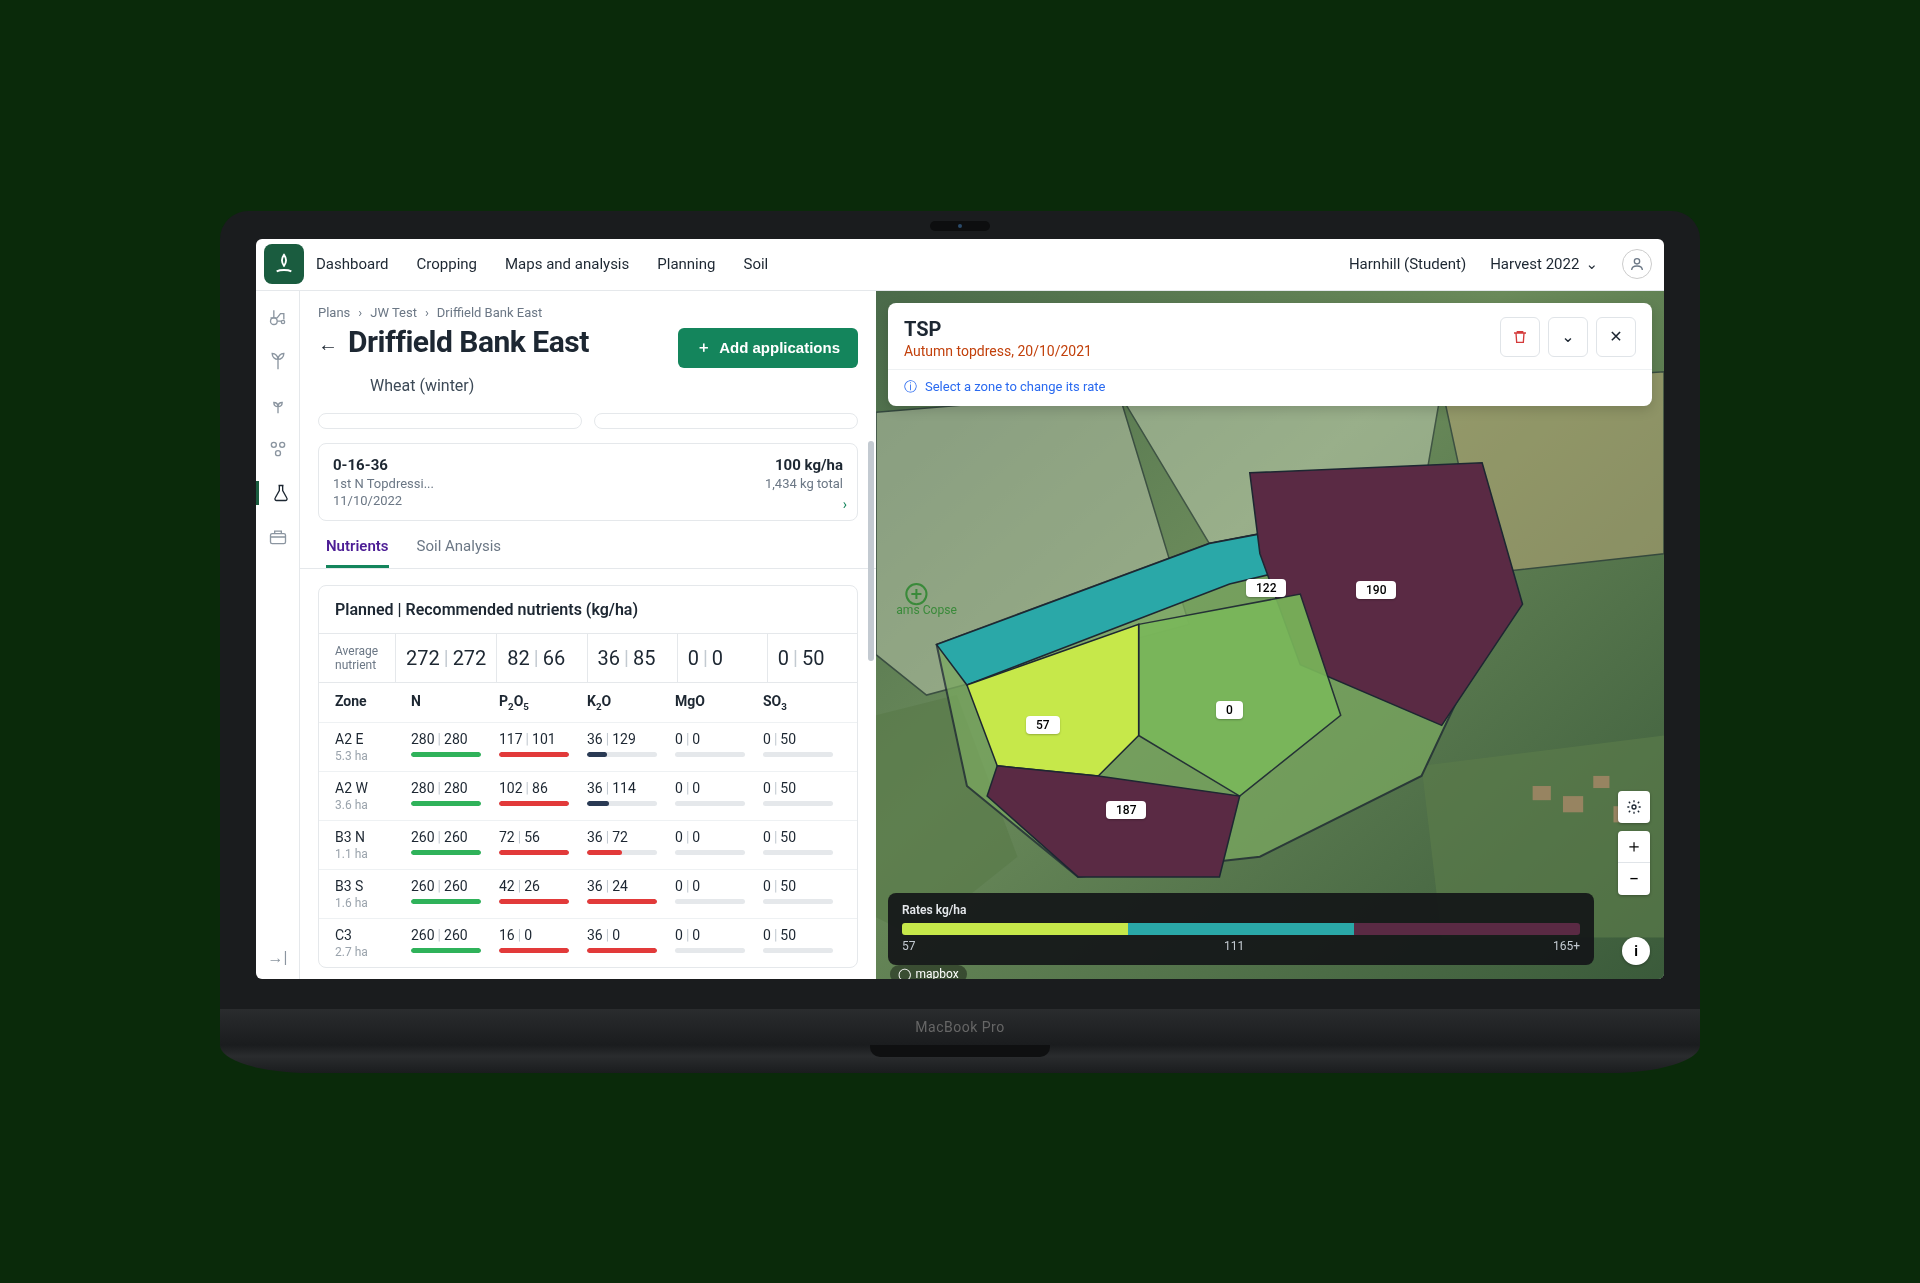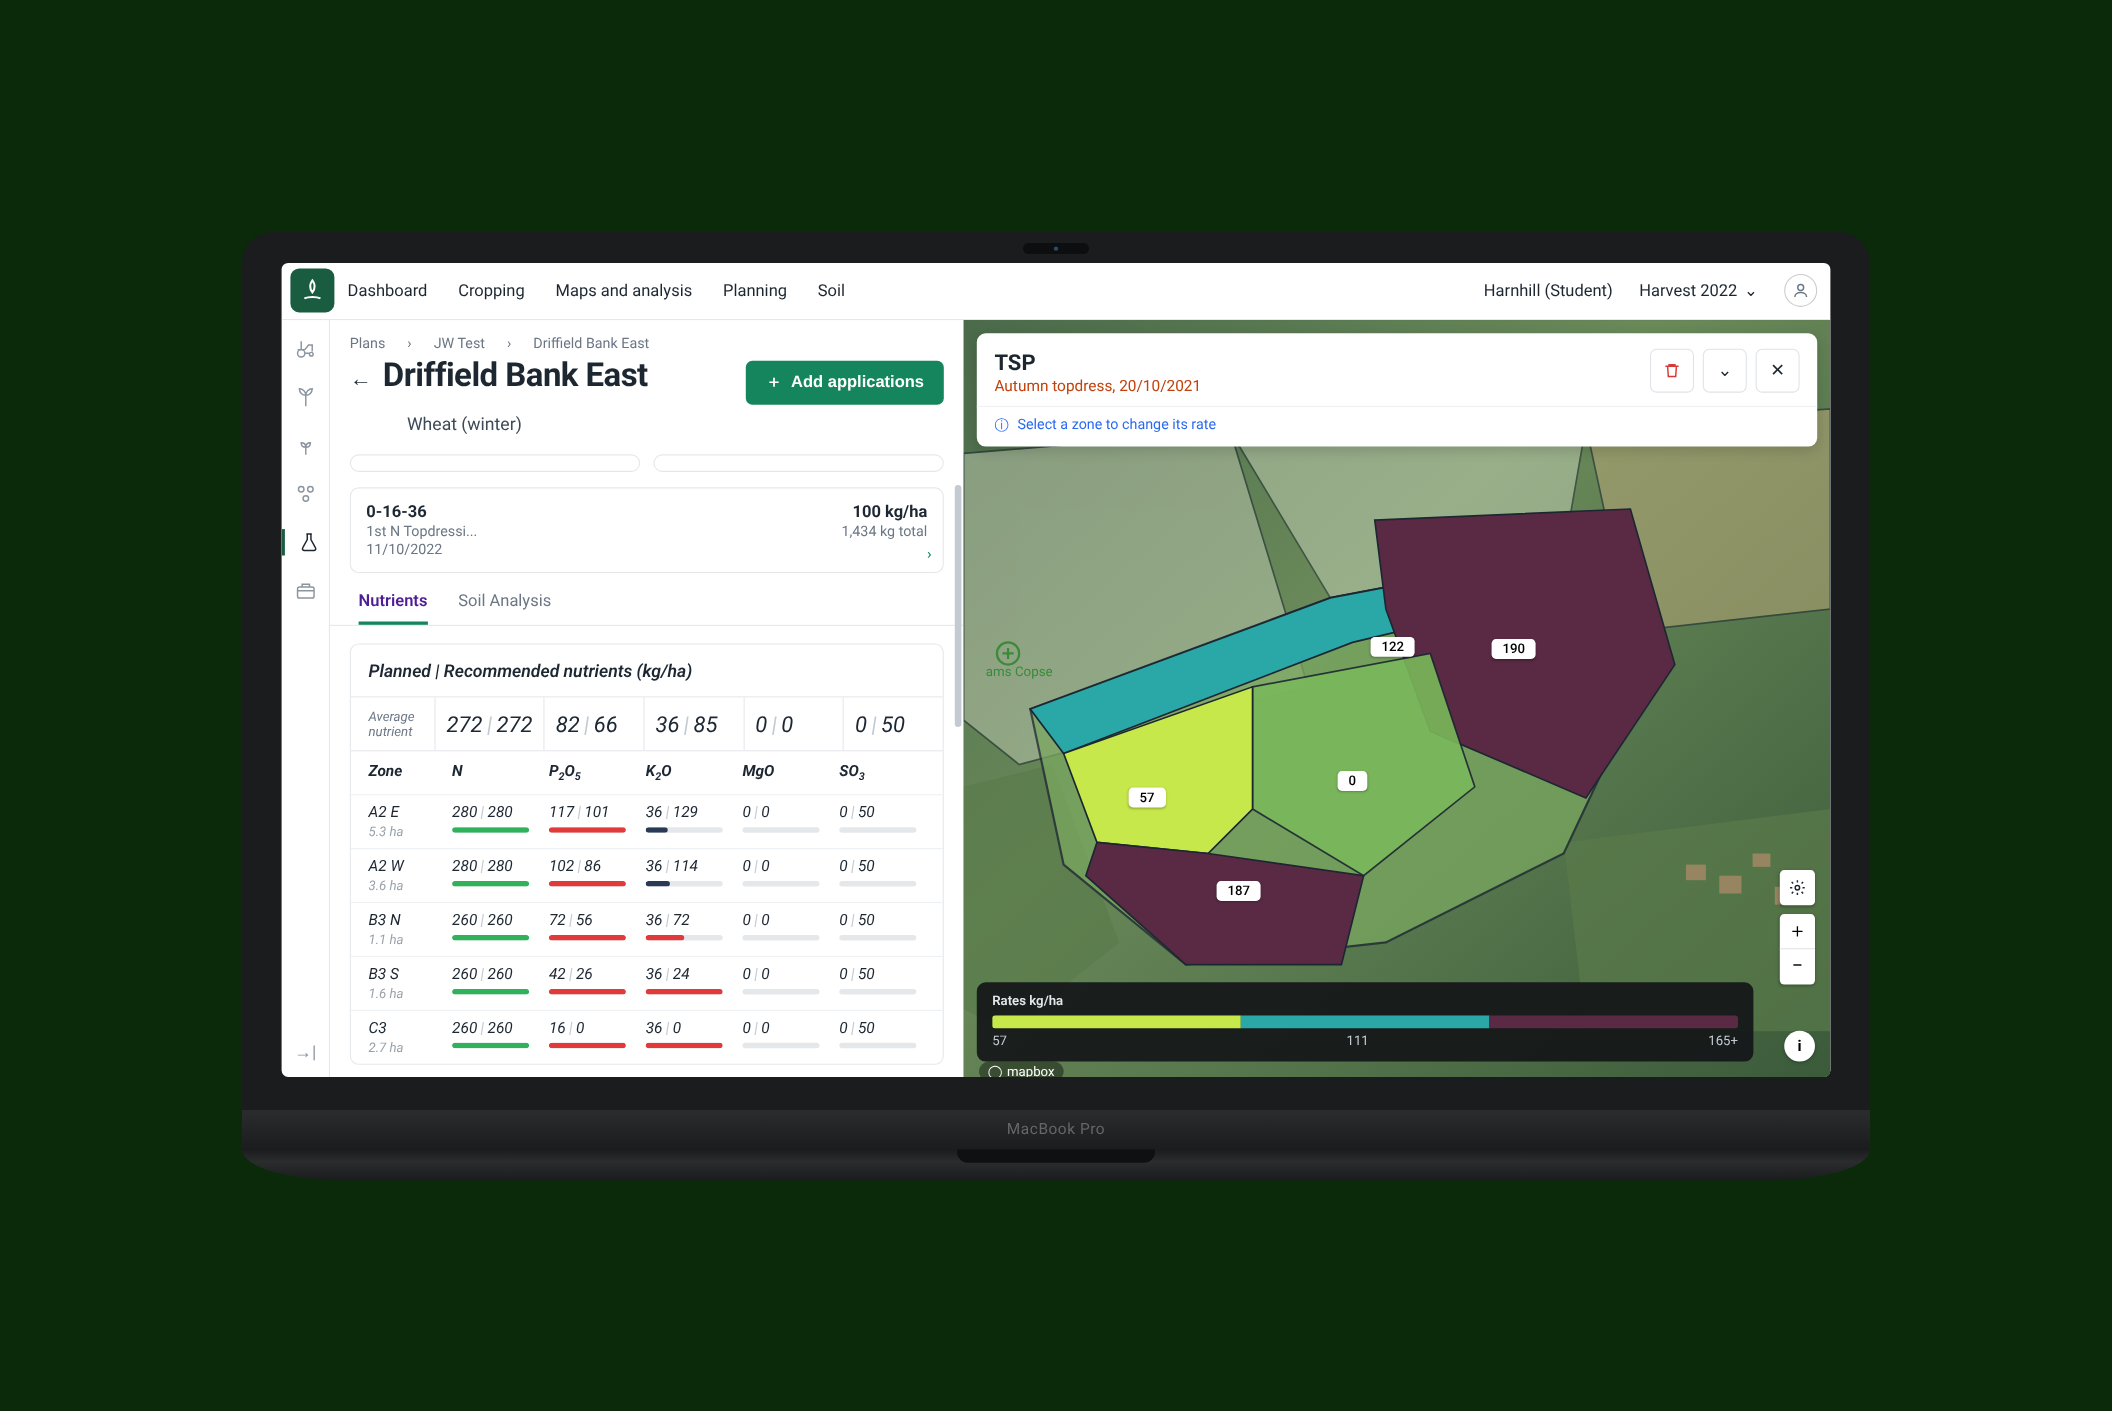--- a/index.html
+++ b/index.html
@@ -29,21 +29,21 @@
   .rail { width:44px; border-right:1px solid #e5e8eb; display:flex; flex-direction:column; align-items:center; padding-top:14px; gap:20px; color:#8b95a0; }
   .rail .item { width:24px; height:24px; display:flex; align-items:center; justify-content:center; cursor:pointer; }
   .rail .item.active { color:#1d2732; border-left:3px solid #1a5c3f; width:100%; padding-left:3px; }
   .rail .spacer { flex:1; }
   .rail .expand { padding-bottom:12px; cursor:pointer; }
 
   .left-panel { width:576px; overflow-y:auto; position:relative; }
   .right-panel { flex:1; position:relative; background:#3a5a3a; overflow:hidden; }
 
   
-  .breadcrumb { padding:14px 18px 0 18px; font-size:13px; color:#6b7785; display:flex; gap:20px; align-items:center; }
+  .breadcrumb { padding:14px 18px 0 18px; font-size:13px; color:#6b7785; display:flex; gap:8px; align-items:center; }
   .breadcrumb a { color:#6b7785; text-decoration:none; }
   .title-row { display:flex; align-items:flex-start; padding:4px 18px 6px 18px; gap:10px; }
   .back-arrow { font-size:20px; color:#1d2732; margin-top:8px; cursor:pointer; }
   .title-block { flex:1; }
   .page-title { font-size:30px; font-weight:700; color:#1d2732; letter-spacing:-0.5px; }
   .crop-sub { font-size:16px; color:#3d4a57; margin-top:2px; margin-left:24px; }
   .add-app-btn { margin-top:4px; background:#14855c; color:#fff; border:none; border-radius:6px; height:40px; padding:0 18px; font-size:15px; font-weight:600; display:flex; align-items:center; gap:8px; cursor:pointer; }
 
   .ghost-card { border:1px solid #e5e8eb; border-radius:8px; height:16px; margin:0 18px 0 18px; }
   .cards-row { display:flex; gap:12px; padding:10px 18px 0 18px; }
@@ -55,21 +55,21 @@
   .plan-sub { color:#6b7785; font-size:13px; margin-top:2px; }
   .plan-right { text-align:right; }
   .plan-rate { font-weight:700; color:#1d2732; font-size:15px; }
   .plan-total { color:#6b7785; font-size:13px; margin-top:2px; }
   .plan-chevron { position:absolute; right:10px; bottom:8px; color:#14855c; font-size:14px; }
 
   .tabs { display:flex; gap:28px; padding:16px 26px 0 26px; border-bottom:1px solid #e5e8eb; font-size:15px; }
   .tab { padding-bottom:10px; color:#6b7785; cursor:pointer; }
   .tab.active { color:#4c1d95; font-weight:600; border-bottom:3px solid #14855c; }
 
-  .nutrient-card { border:1px solid #e5e8eb; border-radius:8px; margin:16px 18px 0 18px;font-style:italic; }
+  .nutrient-card { border:1px solid #e5e8eb; border-radius:8px; margin:16px 18px 0 18px; }
   .nc-header { padding:14px 16px; font-size:16px; font-weight:600; color:#1d2732; }
   .nc-avg-row { display:flex; border-top:1px solid #e5e8eb; border-bottom:1px solid #e5e8eb; }
   .nc-avg-label { width:76px; padding:10px 8px 10px 16px; font-size:12px; color:#6b7785; line-height:1.2; }
   .nc-avg-cells { flex:1; display:grid; grid-template-columns:repeat(5,1fr); }
   .avg-cell { border-left:1px solid #e5e8eb; padding:12px 10px; font-size:20px; font-weight:400; color:#1d2732; white-space:nowrap; }
   .avg-cell span.sep { color:#c3cad1; margin:0 4px; }
 
   .nc-col-head { display:flex; padding:10px 16px; font-size:14px; font-weight:700; color:#1d2732; }
   .zone-col { width:76px; }
   .data-cols { flex:1; display:grid; grid-template-columns:repeat(5,1fr); gap:0 10px; }

